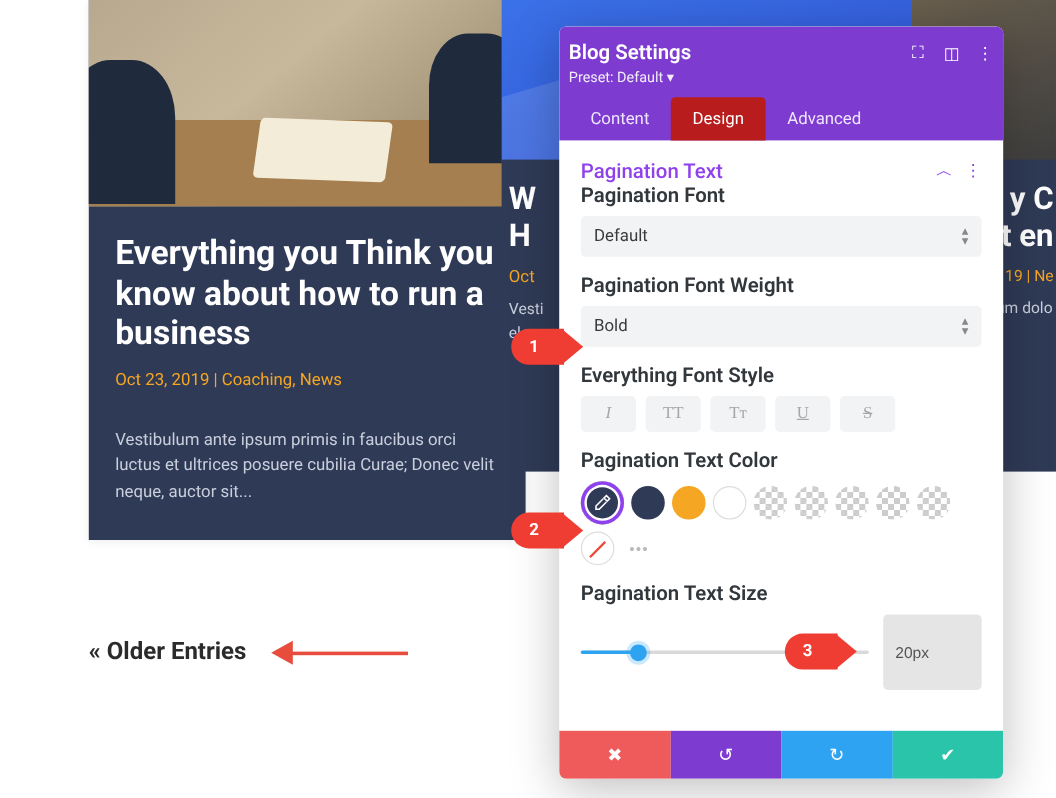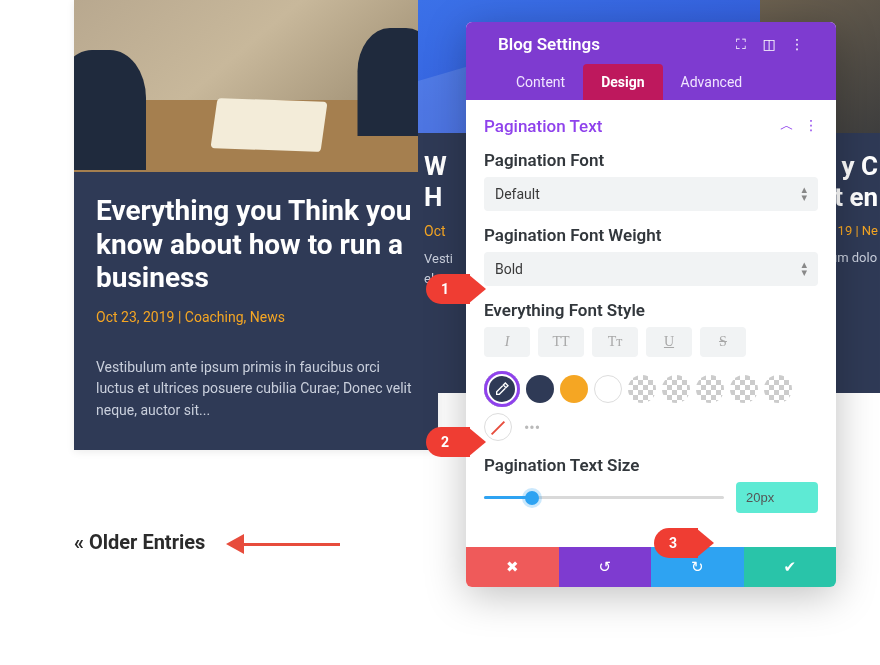--- a/index.html
+++ b/index.html
@@ -69,34 +69,34 @@
 .peek2 .meta { color:#f5a623; font-size:13px; margin-top:10px; white-space:nowrap; }
 .peek2 .txt { color:#c9cfdc; font-size:13px; margin-top:10px; line-height:1.5; white-space:nowrap; }
 
 
 .panel {
   position:absolute; left:466px; top:22px; width:370px;
   background:#fff; border-radius:6px;
   box-shadow:0 8px 40px rgba(0,0,0,0.25);
   overflow:hidden;
 }
-.panel-hd { background:#7e3bd0; color:#fff; padding:12px 32px 0; }
+.panel-hd { background:#7e3bd0; color:#fff; padding:12px 8px 0; }
 .panel-hd .row1 { display:flex; align-items:center; justify-content:space-between; }
 .panel-hd h3 { font-size:17px; font-weight:600; }
 .panel-hd .icons { display:flex; gap:14px; }
 .panel-hd .icons span { width:14px; height:14px; display:inline-flex; align-items:center; justify-content:center; font-size:14px; }
 .panel-hd .preset { font-size:12px; opacity:0.9; margin-top:3px; }
 .tabs { display:flex; margin-top:10px; }
 .tab { flex:0 0 auto; padding:10px 18px; font-size:14px; color:#f0e5ff; cursor:pointer; }
-.tab.active { background:#be185d; color:#fff; border-radius:4px 4px 0 0;font-weight:bold; }
+.tab.active { background:#b91c1c; color:#fff; border-radius:4px 4px 0 0; }
 
 .panel-body { padding:16px 18px 20px; }
 .section-title {
   display:flex; align-items:center; justify-content:space-between;
-  color:#8f42ec; font-size:17px; font-weight:500; margin-bottom:14px;
+  color:#8f42ec; font-size:17px; font-weight:500; 
 }
 .section-title .controls { display:flex; gap:10px; color:#8f42ec; font-size:14px; }
 .field { margin-bottom:14px; }
 .field-label { font-size:17px; font-weight:600; color:#32373c; margin-bottom:7px; }
 .select {
   width:100%; background:#f1f3f4; border:none; border-radius:4px;
   padding:9px 11px; font-size:14px; color:#3a3a3a;
   display:flex; justify-content:space-between; align-items:center;
 }
 .select .caret { font-size:11px; color:#888; line-height:8px; }
@@ -137,22 +137,22 @@
 
 .slider-row { display:flex; align-items:center; gap:12px; }
 .slider-track { flex:1; height:3px; background:#d9d9d9; border-radius:2px; position:relative; }
 .slider-track .fill { position:absolute; left:0; top:0; height:100%; width:20%; background:#2ea3f2; border-radius:2px; }
 .slider-track .thumb {
   position:absolute; left:20%; top:50%; width:14px; height:14px;
   background:#2ea3f2; border-radius:50%; transform:translate(-50%,-50%);
   box-shadow:0 0 0 3px rgba(46,163,242,0.25);
 }
 .size-input {
-  width:82px; background:#5eead4; border:none; border-radius:4px;
-  padding:8px 10px; font-size:13px; color:#555;
+  width:82px; background:#e5e5e5; border:none; border-radius:4px;
+  padding:24px 10px; font-size:13px; color:#555;
 }
 
 .panel-foot { display:flex; }
 .foot-btn { flex:1; height:40px; display:flex; align-items:center; justify-content:center; color:#fff; font-size:15px; }
 .fb1 { background:#ef5a5a; }
 .fb2 { background:#7e3bd0; }
 .fb3 { background:#2ea3f2; }
 .fb4 { background:#29c4a9; }
 
 
@@ -219,20 +219,21 @@
   <div class="panel">
     <div class="panel-hd">
       <div class="row1">
         <h3>Blog Settings</h3>
         <div class="icons">
           <span>⛶</span>
           <span>◫</span>
           <span>⋮</span>
         </div>
       </div>
+      <div class="preset">Preset: Default ▾</div>
       <div class="tabs">
         <div class="tab">Content</div>
         <div class="tab active">Design</div>
         <div class="tab">Advanced</div>
       </div>
     </div>
 
     <div class="panel-body">
       <div class="section-title">
         <span>Pagination Text</span>
@@ -263,20 +264,21 @@
         <div class="style-btns">
           <div class="style-btn italic">I</div>
           <div class="style-btn">TT</div>
           <div class="style-btn">Tᴛ</div>
           <div class="style-btn u">U</div>
           <div class="style-btn s">S</div>
         </div>
       </div>
 
       <div class="field">
+        <div class="field-label">Pagination Text Color</div>
         <div class="swatches">
           <div class="swatch selected" style="background:#2f3a56">
             <svg width="16" height="16" viewBox="0 0 24 24" fill="none" stroke="#fff" stroke-width="2">
                 <path d="M17 3l4 4-3 3-4-4 3-3zM13 7L4 16v4h4l9-9"></path>
               </svg>
           </div>
           <div class="swatch" style="background:#2f3a56"></div>
           <div class="swatch" style="background:#f5a623"></div>
           <div class="swatch" style="background:#fff;border:1px solid #ddd"></div>
           <div class="swatch checker"></div>

